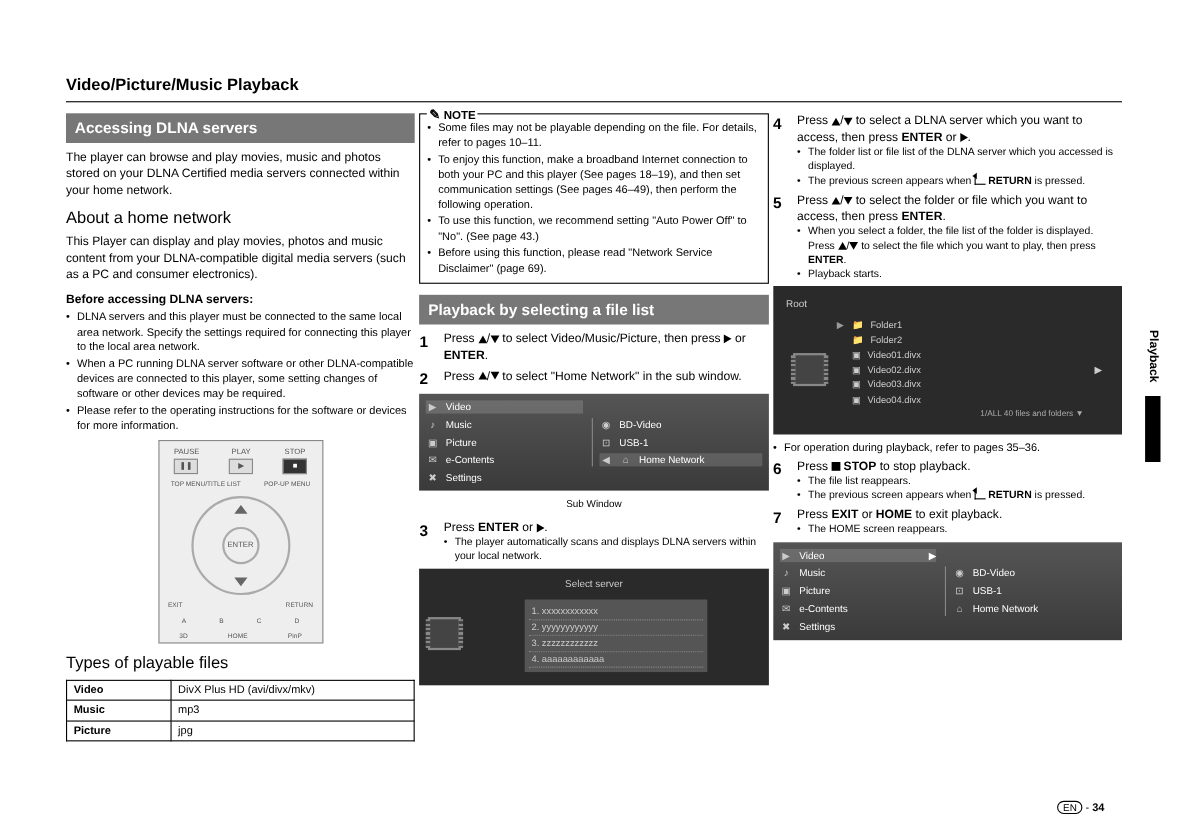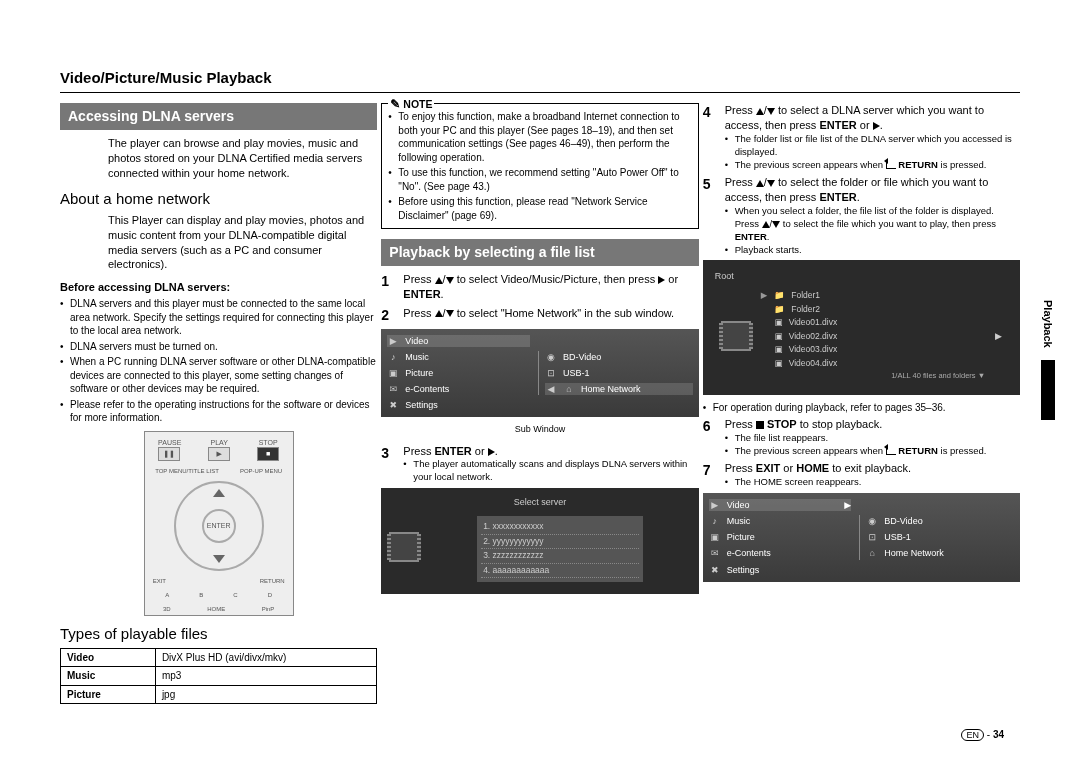--- a/index.html
+++ b/index.html
@@ -15,21 +15,21 @@
     padding: 40px 60px 30px 60px;
   }
   .page-title { font-size: 15px; font-weight: bold; margin-bottom: 4px; margin-top: 28px; }
   .rule { border-top: 1px solid #000; margin-bottom: 10px; }
   .cols { display: flex; gap: 4px; }
   .col { flex: 1; min-width: 0; }
   .block-h {
     background: #777; color: #fff; font-weight: bold;
     font-size: 14px; padding: 4px 8px; margin-bottom: 6px;
   }
-  p { margin-bottom: 6px; margin-left: 48px; }
+  p { margin-bottom: 6px; }
   h4 { font-size: 15px; font-weight: normal; margin: 8px 0 4px; }
   h5 { font-size: 11px; font-weight: bold; margin: 8px 0 2px; }
   ul { list-style: none; padding-left: 0; }
   ul.bul > li { position: relative; padding-left: 10px; margin-bottom: 2px; font-size: 10px; }
   ul.bul > li:before { content: "•"; position: absolute; left: 0; }
   .remote {
     width: 150px; height: 185px; margin: 6px auto 8px; background: #eee;
     border: 1px solid #888; position: relative; font-size: 7px; color:#555;
   }
   .remote .row { display:flex; justify-content:space-around; margin-top:6px;}
@@ -101,21 +101,20 @@
 <div class="cols">
 
   <div class="col">
     <div class="block-h">Accessing DLNA servers</div>
     <p>The player can browse and play movies, music and photos stored on your DLNA Certified media servers connected within your home network.</p>
     <h4>About a home network</h4>
     <p>This Player can display and play movies, photos and music content from your DLNA-compatible digital media servers (such as a PC and consumer electronics).</p>
     <h5>Before accessing DLNA servers:</h5>
     <ul class="bul">
       <li>DLNA servers and this player must be connected to the same local area network. Specify the settings required for connecting this player to the local area network.</li>
-      <li>DLNA servers must be turned on.</li>
       <li>When a PC running DLNA server software or other DLNA-compatible devices are connected to this player, some setting changes of software or other devices may be required.</li>
       <li>Please refer to the operating instructions for the software or devices for more information.</li>
     </ul>
 
     <div class="remote">
       <div class="row">
         <div style="text-align:center;">
             <div>PAUSE</div>
             <div class="btn-sq">❚❚</div>
           </div>
@@ -173,20 +172,21 @@
             <td>jpg</td>
           </tr>
     </tbody>
       </table>
   </div>
 
   <div class="col">
     <div class="note-box">
       <div class="note-title"><span class="note-icon">✎</span> <span>NOTE</span></div>
       <ul class="bul">
+        <li>Some files may not be playable depending on the file. For details, refer to pages 10–11.</li>
         <li>To enjoy this function, make a broadband Internet connection to both your PC and this player (See pages 18–19), and then set communication settings (See pages 46–49), then perform the following operation.</li>
         <li>To use this function, we recommend setting "Auto Power Off" to "No". (See page 43.)</li>
         <li>Before using this function, please read "Network Service Disclaimer" (page 69).</li>
       </ul>
     </div>
 
     <div class="block-h">Playback by selecting a file list</div>
 
     <ol class="steps">
       <li>

